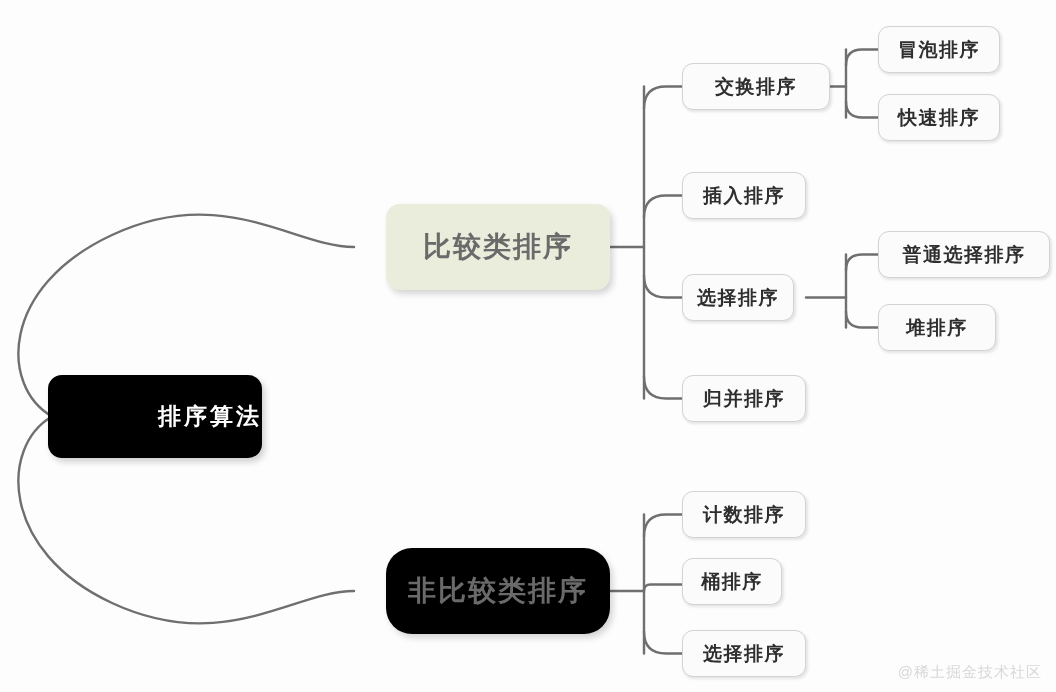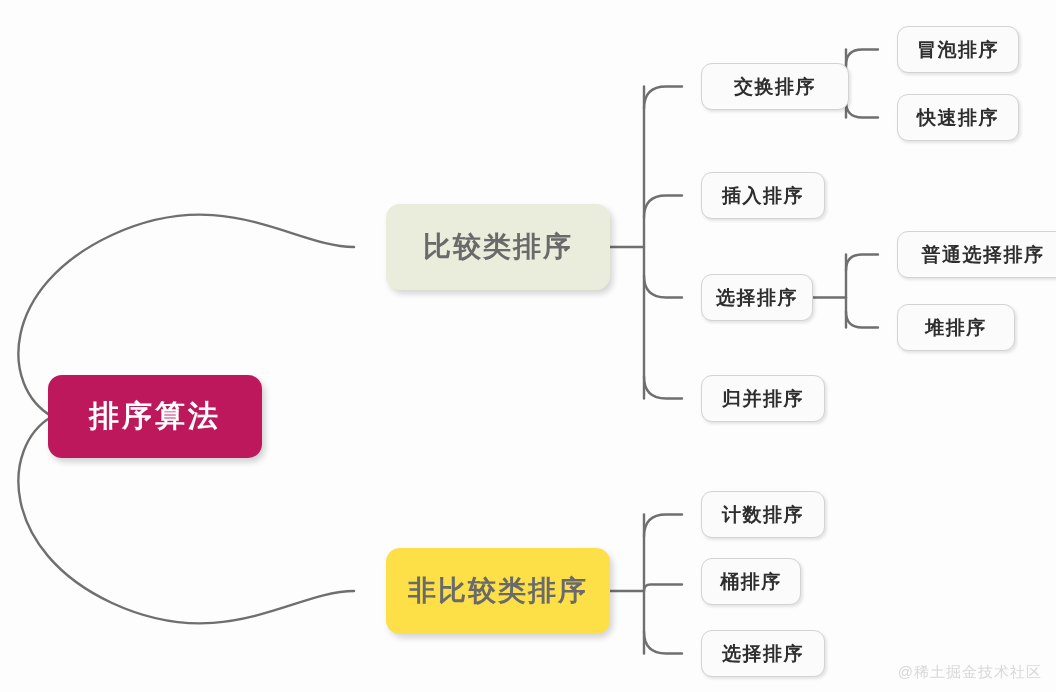--- a/index.html
+++ b/index.html
@@ -28,49 +28,49 @@
     position: absolute;
     box-sizing: border-box;
     display: flex;
     align-items: center;
     justify-content: center;
     border-radius: 12px;
     white-space: nowrap;
     letter-spacing: 1px;
   }
   .node-root {
-    background: #be185d;
+    background: #000000;
     color: #ffffff;
-    font-size: 30px;
+    font-size: 23px;
     font-weight: bold;
     border-radius: 14px;
     box-shadow: 3px 4px 6px rgba(0,0,0,0.18);
     letter-spacing: 3px;
+    justify-content: flex-end;
   }
   .node-branch {
     color: #6a6a6a;
     font-size: 28px;
     font-weight: bold;
     border-radius: 14px;
     box-shadow: 3px 4px 6px rgba(0,0,0,0.16);
     letter-spacing: 2px;
     margin-left: 32px;
   }
   .node-branch.green { background: #EAEDDC; }
-  .node-branch.blue  { background: #fde047; }
+  .node-branch.blue  { background: #000000; border-radius: 26px; }
   .node-leaf {
     background: #FBFBFB;
     color: #2e2e2e;
     font-size: 19px;
     font-weight: bold;
     border: 1.5px solid #d3d3d3;
     border-radius: 11px;
     box-shadow: 1.5px 2px 3px rgba(0,0,0,0.10);
     letter-spacing: 1.5px;
-    margin-left: 19px;
   }
   .watermark {
     position: absolute;
     right: 14px;
     bottom: 10px;
     font-size: 15px;
     color: #d8d8d8;
     letter-spacing: 1px;
     user-select: none;
   }

